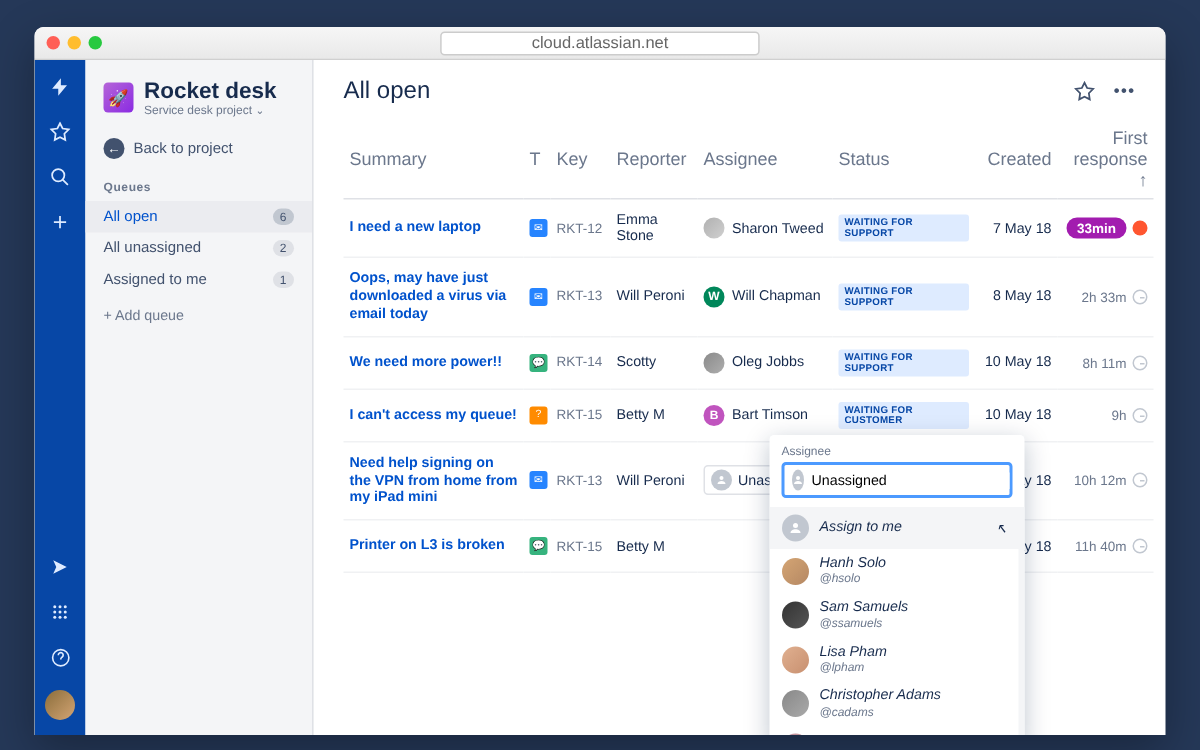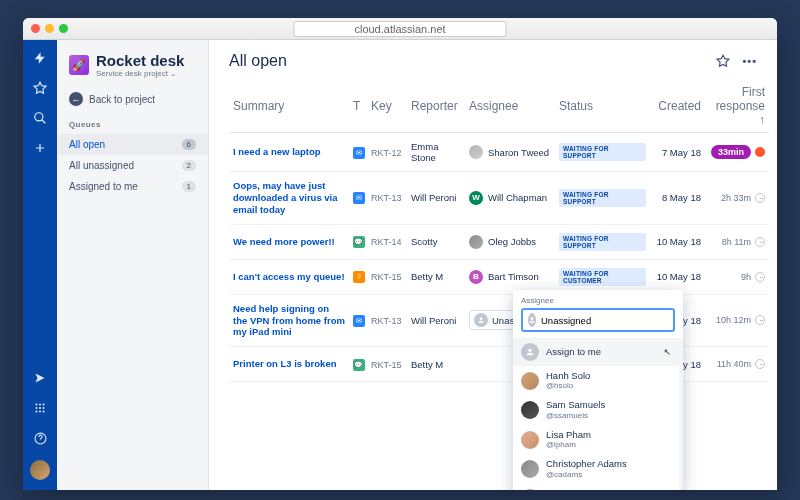--- a/index.html
+++ b/index.html
@@ -50,21 +50,21 @@
 .clock::after { content:''; position:absolute; width:3px; height:1px; background:#C1C7D0; top:4px; left:4px; }
 .th-sort { color: #0052CC; }
 .assignee-editing { border: 1px solid #dfe1e6; border-radius: 3px; padding: 2px 4px; display: inline-flex; align-items: center; gap: 4px; background:#fff; }
 .assignee-editing .av-empty { background:#C1C7D0; }
 
 .dd { position: absolute; top: 250px; left: 304px; width: 170px; background: #fff; border-radius: 3px; box-shadow: 0 4px 16px rgba(9,30,66,.25); padding: 6px 0 0; font-size: 9.5px; }
 .dd-label { font-size: 8px; color: #6B778C; padding: 0 8px 3px; }
 .dd-input { margin: 0 8px 6px; border: 2px solid #4C9AFF; border-radius: 3px; display: flex; align-items: center; gap: 5px; padding: 3px 5px; }
 .dd-input input { border: none; outline: none; font-size: 9.5px; flex:1; }
 .dd-list { max-height: 160px; overflow-y: auto; border-right: 4px solid #f4f5f7; }
-.dd-item { display: flex; align-items: center; gap: 7px; padding: 5px 8px; cursor: pointer; }
+.dd-item { display: flex; align-items: center; gap: 7px; padding: 5px 8px; cursor: pointer; font-style: italic; }
 .dd-item.hover { background: #F4F5F7; }
 .dd-name { font-size: 9.5px; color: #172B4D; line-height: 1.1; }
 .dd-handle { font-size: 8px; color: #6B778C; }
 .dd-item .av { width: 18px; height: 18px; }
 .av-empty { width: 14px; height:14px; border-radius:50%; background:#C1C7D0; display:inline-flex; align-items:center; justify-content:center; }
 .av-empty svg { width:8px; height:8px; fill:#fff; }
 svg { display:block; }
 </style>
 </head>
 <body>
@@ -148,20 +148,21 @@
           </div>
           <div class="q-item">
             <span>All unassigned</span>
             <span class="q-badge">2</span>
           </div>
           <div class="q-item">
             <span>Assigned to me</span>
             <span class="q-badge">1</span>
           </div>
         </div>
+      <div class="add-q">+ Add queue</div>
     </div>
 
     <div class="main">
       <div class="page-head">
         <div class="page-title">All open</div>
         <div class="page-actions">
           <span>
               <svg width="14" height="14" viewBox="0 0 24 24" fill="none" stroke="#42526E" stroke-width="2">
                 <path d="M12 2l3 6 7 1-5 5 1 7-6-3-6 3 1-7-5-5 7-1z"></path>
               </svg>

